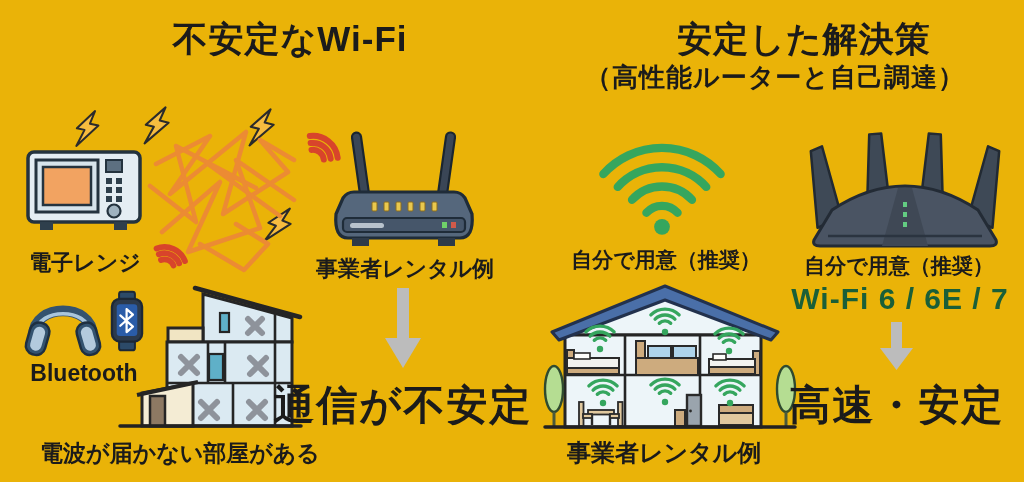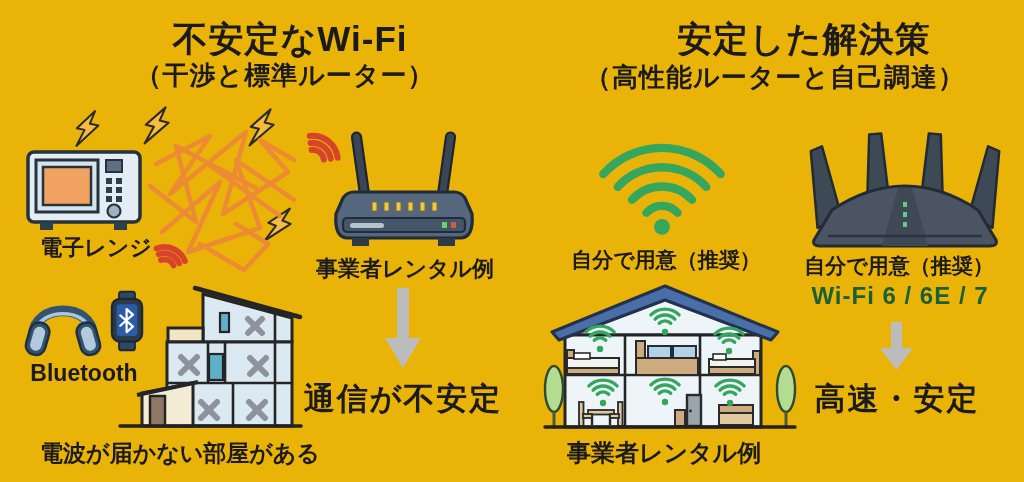--- a/index.html
+++ b/index.html
@@ -5,31 +5,30 @@
   html,body{margin:0;padding:0;}
   body{font-family:"Liberation Sans","DejaVu Sans",sans-serif;background:#e8e8e8;}
   .canvas{position:relative;width:1024px;height:482px;background:#eab308;overflow:hidden;
           font-family:"Liberation Sans","DejaVu Sans",sans-serif;color:#1b1b1b;}
   .abs{position:absolute;}
   .ctr{transform:translateX(-50%);white-space:nowrap;}
   .title{font-size:35px;font-weight:900;letter-spacing:1px;}
   .subtitle{font-size:26px;font-weight:800;letter-spacing:1px;}
   .label{font-size:22px;font-weight:800;}
   .label-sm{font-size:21px;font-weight:800;}
-  .result{font-size:31px;font-weight:900;letter-spacing:2px;}
-  .standards{font-size:24px;font-weight:900;color:#1a5f38;letter-spacing:1px;}
+  .result{font-size:41px;font-weight:900;letter-spacing:2px;}
+  .standards{font-size:30px;font-weight:900;color:#1a5f38;letter-spacing:1px;}
   svg{display:block;overflow:visible;}
 </style>
 </head>
 <body>
 
 <div class="canvas">
 
   <div class="abs ctr title" style="left:290px;top:16px;">不安定なWi-Fi</div>
-  <div class="abs ctr subtitle" style="left:285px;top:58px;">（干渉と標準ルーター）</div>
 
   <div class="abs ctr title" style="left:772px;top:16px;margin-left:32px;">安定した解決策</div>
   <div class="abs ctr subtitle" style="left:775px;top:60px;">（高性能ルーターと自己調達）</div>
 
   <div class="abs" style="left:26px;top:150px;">
     <svg width="118" height="84" viewBox="0 0 118 84">
       <rect x="2" y="2" width="112" height="70" rx="6" fill="#e4edf3" stroke="#24333f" stroke-width="3.5"></rect>
       <rect x="10" y="10" width="62" height="52" fill="#d7e4ec" stroke="#24333f" stroke-width="3"></rect>
       <rect x="17" y="17" width="48" height="38" fill="#f2a361" stroke="#24333f" stroke-width="2.5"></rect>
       <rect x="80" y="10" width="16" height="12" fill="#5d7081" stroke="#24333f" stroke-width="2"></rect>
@@ -37,21 +36,21 @@
         <rect x="90" y="28" width="6" height="6" fill="#2e3f4c"></rect>
       <rect x="80" y="37" width="6" height="6" fill="#2e3f4c"></rect>
         <rect x="90" y="37" width="6" height="6" fill="#2e3f4c"></rect>
       <rect x="80" y="46" width="6" height="6" fill="#2e3f4c"></rect>
         <rect x="90" y="46" width="6" height="6" fill="#2e3f4c"></rect>
       <circle cx="88" cy="61" r="6.5" fill="#9fb2bf" stroke="#24333f" stroke-width="2.2"></circle>
       <rect x="14" y="72" width="13" height="8" fill="#2e3f4c"></rect>
         <rect x="88" y="72" width="13" height="8" fill="#2e3f4c"></rect>
     </svg>
   </div>
-  <div class="abs ctr label" style="left:85px;top:233px;margin-left:11px;">電子レンジ</div>
+  <div class="abs ctr label" style="left:85px;top:248px;">電子レンジ</div>
 
   <div class="abs" style="left:73px;top:110px;transform:rotate(12deg);">
     <svg width="30" height="38" viewBox="0 0 28 48">
         <polygon points="18,0 0,26 10,26 4,48 26,17 15,17" fill="#f6bc3f" stroke="#2b2b2b" stroke-width="2.5" stroke-linejoin="round"></polygon>
       </svg>
   </div>
   <div class="abs" style="left:141px;top:106px;transform:rotate(14deg);">
     <svg width="33" height="40" viewBox="0 0 28 48">
         <polygon points="18,0 0,26 10,26 4,48 26,17 15,17" fill="#f6bc3f" stroke="#2b2b2b" stroke-width="2.5" stroke-linejoin="round"></polygon>
       </svg>

